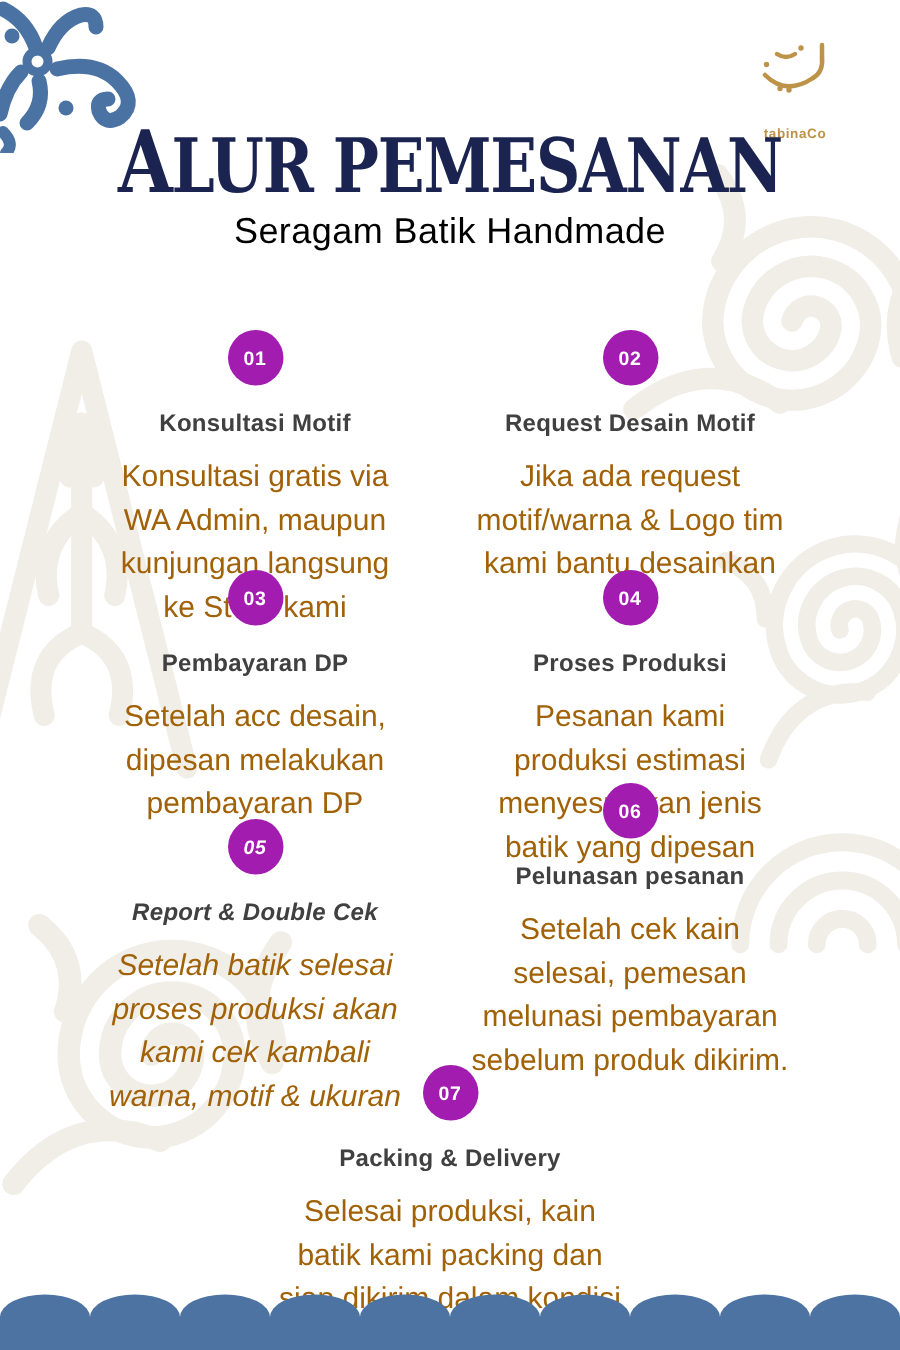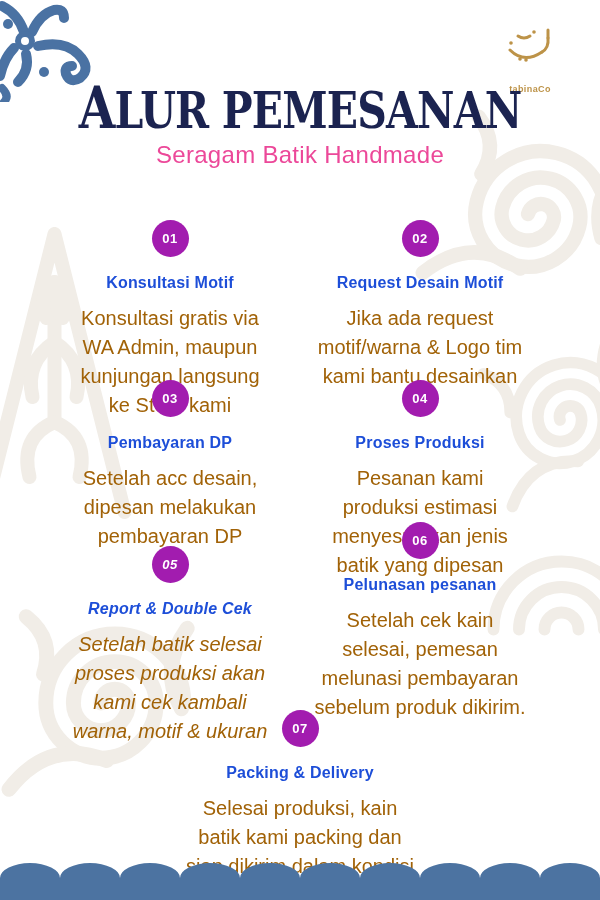--- a/index.html
+++ b/index.html
@@ -33,21 +33,21 @@
     margin:0;text-align:center;
     font-family:"DejaVu Serif","Liberation Serif",serif;
     font-weight:700;font-size:50px;line-height:1.05;
     color:#1b2350;letter-spacing:-1px;
     transform:scaleX(.82);
   }
   .title::first-letter{font-size:115%;}
   .subtitle{
     position:absolute;top:141px;left:0;width:600px;
     margin:0;text-align:center;
-    font-size:24px;font-weight:400;color:#ec4899;letter-spacing:.3px;
+    font-size:24px;font-weight:400;color:#000000;letter-spacing:.3px;
   }
   
   .step{
     position:absolute;width:270px;
     display:flex;flex-direction:column;align-items:center;
     text-align:center;
   }
   .s1{left:35px; top:220px;}
   .s2{left:285px;top:220px;}
   .s3{left:35px; top:380px;}
@@ -56,21 +56,21 @@
   .s6{left:285px;top:522px;}
   .s7{left:140px;top:710px;width:320px;}
   .badge{
     width:37px;height:37px;border-radius:50%;
     background:#a21caf;color:#ffffff;
     display:flex;align-items:center;justify-content:center;
     font-size:13px;font-weight:bold;letter-spacing:.5px;
   }
   .step-title{
     margin-top:17px;
-    font-size:16px;font-weight:bold;color:#1d4ed8;letter-spacing:.2px;
+    font-size:16px;font-weight:bold;color:#404040;letter-spacing:.2px;
   }
   .step-desc{
     margin-top:12px;
     font-size:20px;line-height:1.45;color:#a16207;
   }
   .s1 .step-desc{width:198px;}
   .s2 .step-desc{width:242px;}
   .s3 .step-desc{width:235px;}
   .s4 .step-desc{width:205px;}
   .s5 .step-desc{width:214px;}

